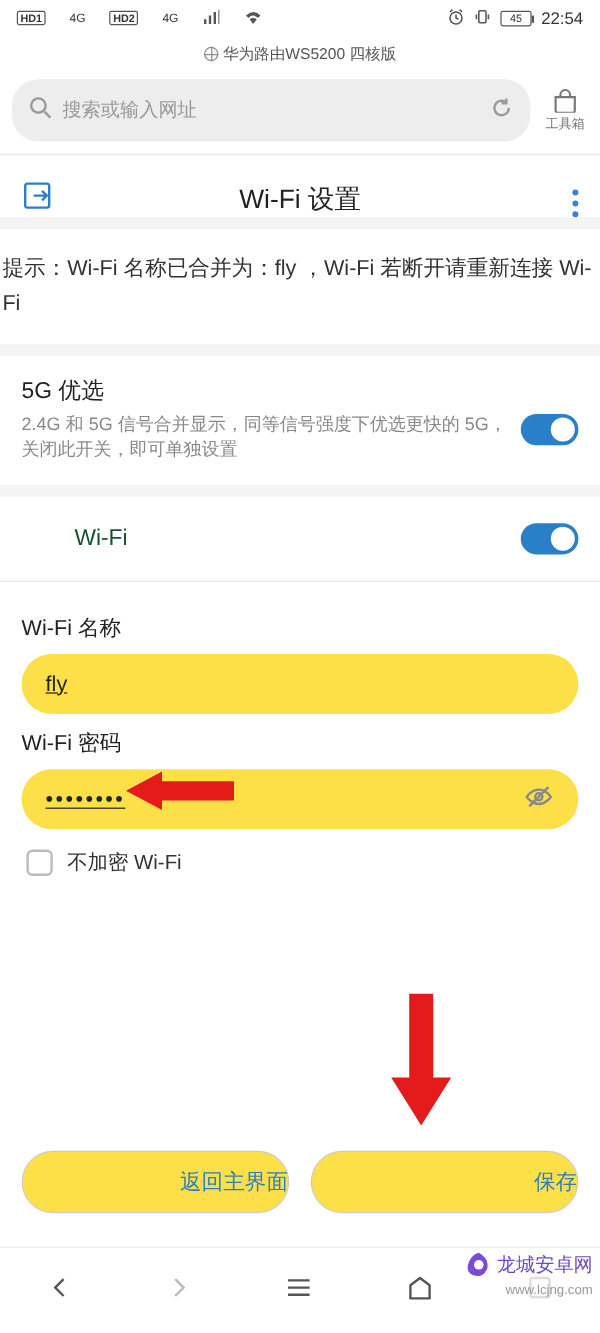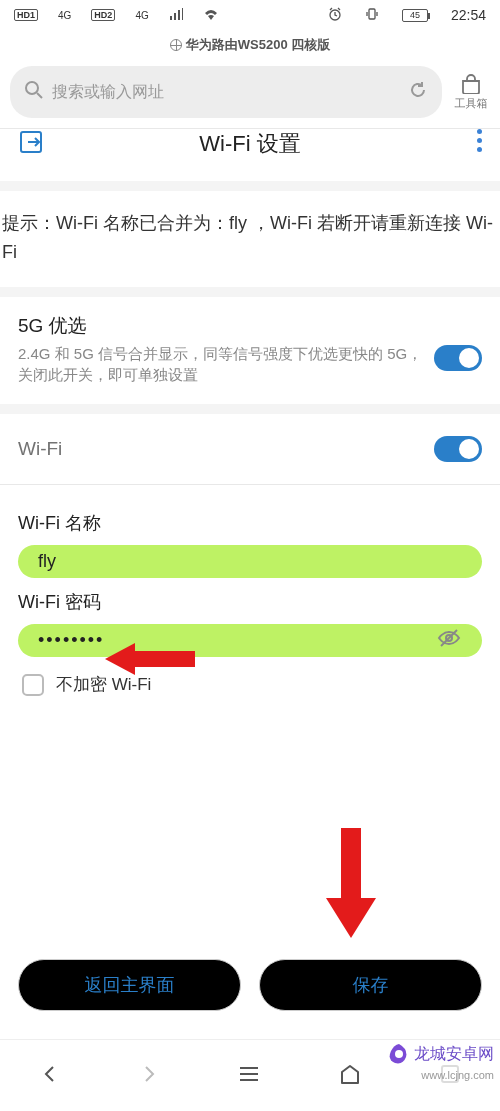--- a/index.html
+++ b/index.html
@@ -15,38 +15,38 @@
     .status-bar {
       height: 30px;
       display: flex;
       justify-content: space-between;
       align-items: center;
       padding: 0 14px;
       font-size: 12px;
       color: #333;
     }
     .status-left { display: flex; gap: 20px; align-items: center; }
-    .status-right { display: flex; gap: 23px; align-items: center; }
+    .status-right { display: flex; gap: 8px; align-items: center; }
     .hd-badge { font-size: 9px; font-weight: bold; border:1px solid #555; padding:0 2px; border-radius:2px;}
     .signal svg { width: 14px; height: 12px; }
     .battery-box {
       border: 1px solid #555; width: 26px; height: 13px; border-radius: 2px;
       position: relative; display: flex; align-items: center; justify-content: center;
       font-size: 9px;
     }
     .battery-box::after {
       content: ""; position: absolute; right: -3px; top: 3px; width: 2px; height: 6px; background: #555;
     }
     
     .page-title-row {
       text-align: center;
       font-size: 13px;
       color: #555;
       padding: 6px 0 8px;
-      display:flex; justify-content:center; align-items:center; gap:4px;font-weight:bold;
+      display:flex; justify-content:center; align-items:center; gap:4px;
     }
     .globe { width:12px; height:12px; border:1px solid #888; border-radius:50%; position:relative; }
     .globe::before{content:"";position:absolute;left:-1px;right:-1px;top:5px;height:1px;background:#888;}
     .globe::after{content:"";position:absolute;top:-1px;bottom:-1px;left:5px;width:1px;background:#888;}
     
     .search-row {
       display: flex;
       align-items: center;
       padding: 4px 10px 10px;
       gap: 10px;
@@ -69,21 +69,21 @@
       text-align: center;
       font-size: 11px;
       color: #777;
     }
     .toolbox svg { display:block; margin:0 auto 2px; }
     
     .divider { height: 1px; background: #e8e8e8; }
     .app-bar {
       height: 52px;
       display: flex;
-      align-items: flex-start;
+      align-items: flex-end;
       padding: 0 18px;
       position: relative;
     }
     .app-bar .title {
       position: absolute; left: 0; right: 0; text-align: center;
       font-size: 22px; font-weight: 500; color: #222;
     }
     .exit-icon { color:#2a7fc9; }
     .more-dots { margin-left:auto; display:flex; flex-direction:column; gap:4px; }
     .more-dots span{ width:5px; height:5px; background:#3b82d6; border-radius:50%; }
@@ -110,56 +110,57 @@
       position:relative; flex-shrink:0; margin-top:32px;
     }
     .toggle.single { margin-top:0; align-self:center; }
     .toggle::after{
       content:""; position:absolute; right:3px; top:3px; width:20px; height:20px;
       background:#fff; border-radius:50%;
     }
     .row-wifi {
       padding: 22px 18px;
       display:flex; align-items:center;
-      font-size:19px; color:#737373;
+      font-size:19px; color:#14532d;margin-left:44px;
     }
     
     .form-section { padding: 14px 18px 4px; }
     .field-label { font-size: 18px; color:#222; margin: 12px 0 10px; }
     .text-pill {
-      background:#bef264;
+      background:#fde047;
       border-radius: 26px;
-      height: 33px;
+      height: 50px;
       display:flex; align-items:center;
       padding: 0 20px;
       font-size: 18px;
       color:#222;
       position:relative;
+      text-decoration:underline;
     }
     .eye-wrap { margin-left:auto; color:#888; }
     .dots-pwd { letter-spacing: 2px; font-size: 18px; }
     .checkbox-row {
       display:flex; align-items:center; gap:12px;
       padding: 16px 4px 10px;
       font-size: 17px; color:#333;
     }
     .checkbox {
       width:22px; height:22px; border:2px solid #bbb; border-radius:5px;
     }
     
     .btn-row {
       position:absolute;
       left:18px; right:18px;
       bottom: 100px;
       display:flex; gap:18px;
     }
     .pill-btn {
       flex:1; height:52px; border:1px solid #ccc; border-radius:26px;
-      display:flex; align-items:center; justify-content:center;
-      font-size:18px; color:#2a7fc9; background:#000000;
+      display:flex; align-items:center; justify-content:flex-end;
+      font-size:18px; color:#2a7fc9; background:#fde047;
     }
     
     .arrow {
       position:absolute;
     }
     .arrow svg { display:block; }
     
     .bottom-nav {
       position:absolute; left:0; right:0; bottom:0;
       height:72px; border-top:1px solid #eee;

